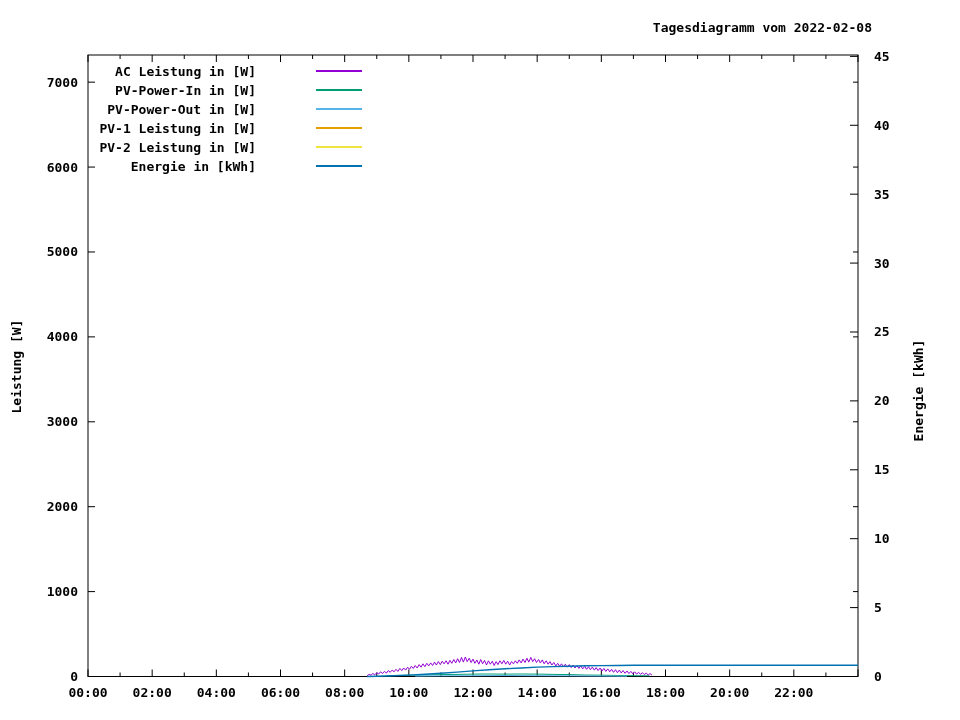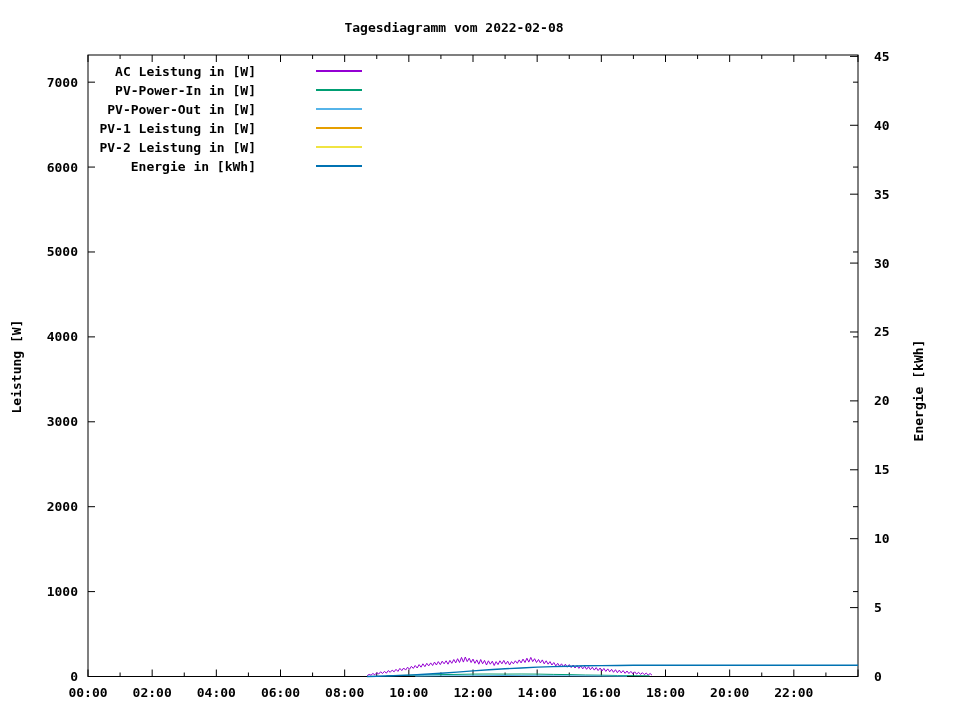--- a/index.html
+++ b/index.html
@@ -1,21 +1,21 @@
 <!DOCTYPE html>
 <html><head>
 <meta charset="utf-8">
 <style>
   html,body{margin:0;padding:0;background:#ffffff;}
   .wrap{
     position:relative;width:960px;height:720px;background:#ffffff;
     font-family:"DejaVu Sans Mono",monospace;font-weight:bold;font-size:13px;color:#000;
     overflow:hidden;
   }
-  .title{position:absolute;top:20px;left:0;width:872px;text-align:center;white-space:nowrap;padding-left:18px;}
+  .title{position:absolute;top:20px;left:0;width:872px;text-align:right;white-space:nowrap;}
   .ylab-left{position:absolute;left:-32px;top:359px;width:96px;text-align:center;
     transform:rotate(-90deg);white-space:nowrap;}
   .ylab-right{position:absolute;left:866px;top:383px;width:104px;text-align:center;
     transform:rotate(-90deg);white-space:nowrap;}
   svg{position:absolute;left:0;top:0;}
   svg text{font-family:"DejaVu Sans Mono",monospace;font-weight:bold;font-size:13px;fill:#000;}
 </style>
 </head>
 <body>
 

